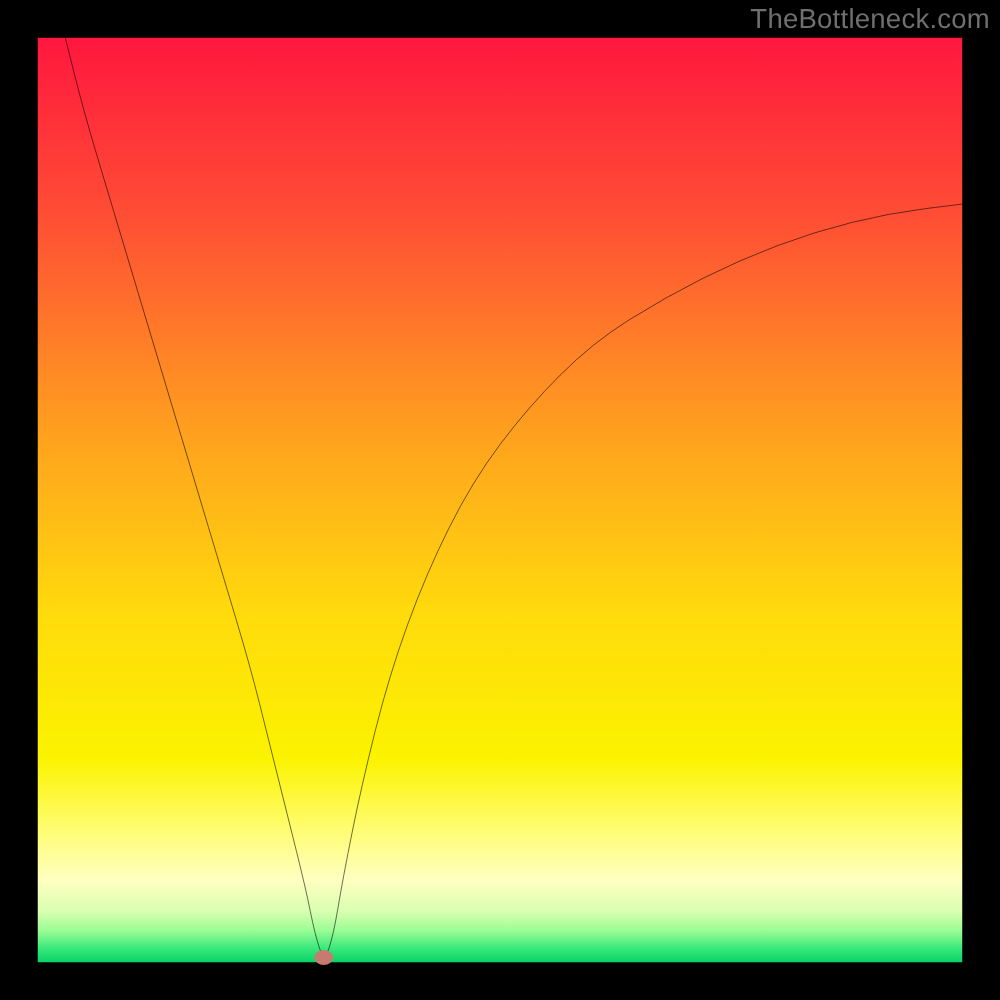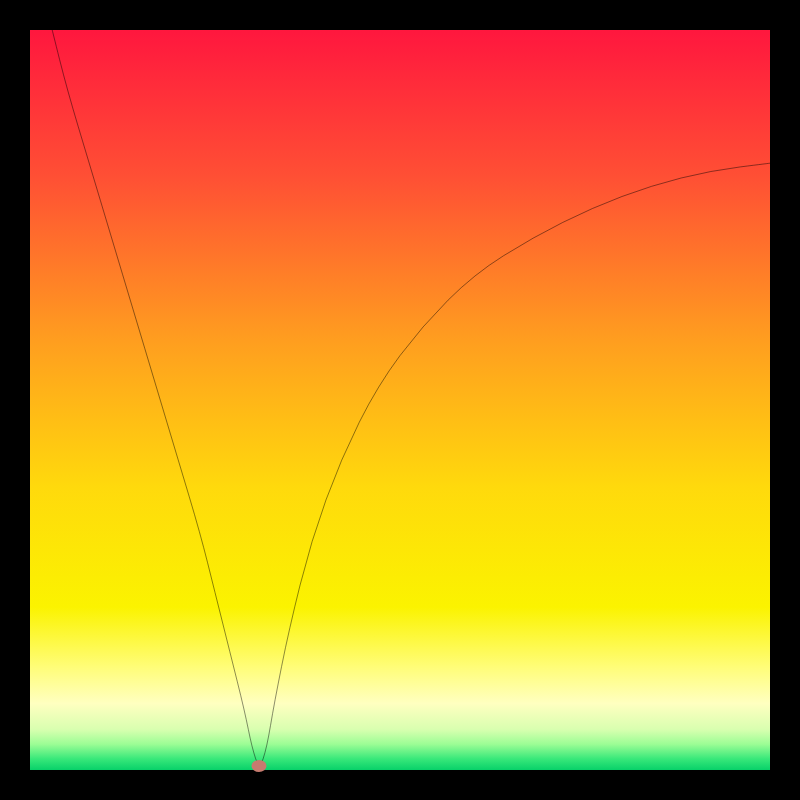--- a/index.html
+++ b/index.html
@@ -54,20 +54,21 @@
     height: 12px;
     border-radius: 50%;
     background: #c77b6f;
     transform: translate(-50%, -50%);
   }
 </style>
 </head>
 <body>
 
 <div class="canvas">
+  <div class="watermark">TheBottleneck.com</div>
 
   <div class="plot-area">
     <svg class="gradient" viewBox="0 0 100 100" preserveAspectRatio="none">
       <defs>
         <linearGradient id="bg" x1="0" y1="0" x2="0" y2="1">
             <stop offset="0%" stop-color="#ff173e"></stop>
             <stop offset="20%" stop-color="#ff5034"></stop>
             <stop offset="42%" stop-color="#ff9e1f"></stop>
             <stop offset="62%" stop-color="#ffda0c"></stop>
             <stop offset="78%" stop-color="#fbf300"></stop>

